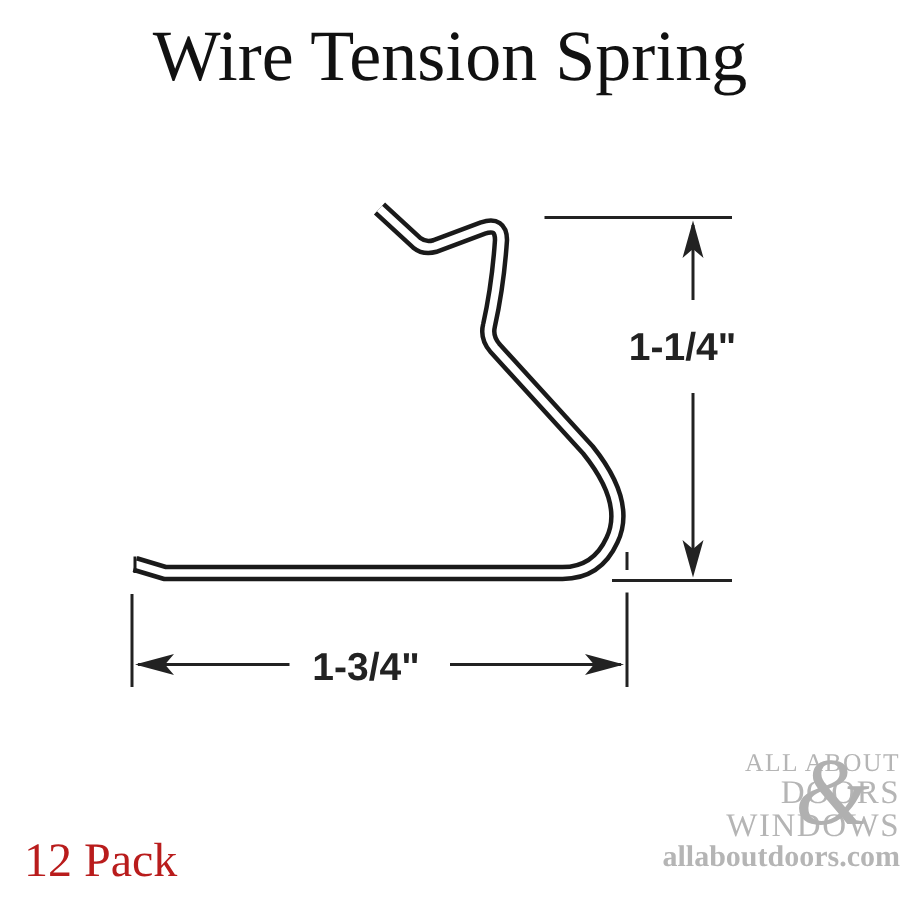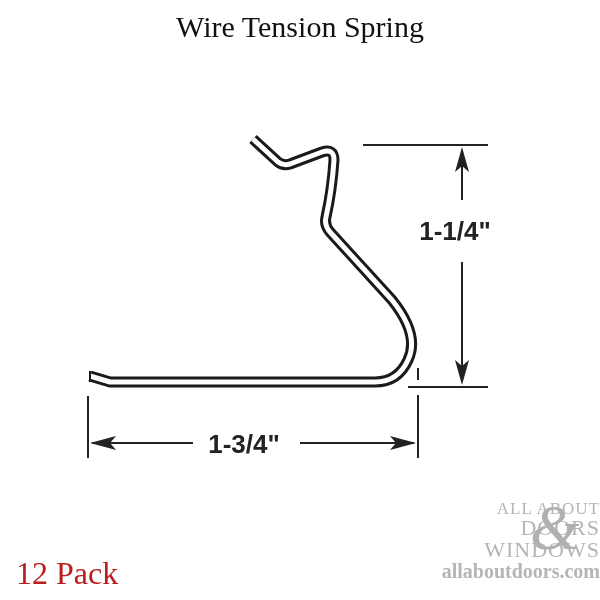--- a/index.html
+++ b/index.html
@@ -1,18 +1,18 @@
 <!DOCTYPE html>
 <html><head>
   <meta charset="utf-8">
   <style>
     html, body { margin: 0; padding: 0; background: #ffffff; }
     .page { position: relative; width: 600px; height: 600px; background: #ffffff; overflow: hidden; }
     .title { position: absolute; left: 0; top: 10px; width: 600px; text-align: center;
-      font-family: "Liberation Serif", "DejaVu Serif", serif; font-size: 30px; color: #111; }
+      font-family: "Liberation Serif", "DejaVu Serif", serif; font-size: 48px; color: #111; }
     .pack { position: absolute; left: 16px; top: 555px;
       font-family: "Liberation Serif", "DejaVu Serif", serif; font-size: 32px; color: #b91c1c; }
     .diagram { position: absolute; left: 0; top: 0; }
     .dim-label { font-family: "Liberation Sans", "DejaVu Sans", sans-serif; font-weight: bold; font-size: 26px; fill: #222; }
     .logo { position: absolute; left: 430px; top: 500px; width: 170px; text-align: right; color: #b5b5b5;
       font-family: "Liberation Serif", "DejaVu Serif", serif; line-height: 1; }
     .logo .l1 { font-size: 17px; letter-spacing: 1px; }
     .logo .l2 { font-size: 22px; letter-spacing: 1px; }
     .logo .l3 { font-size: 22px; letter-spacing: 1px; }
     .logo .l4 { font-size: 20px; font-weight: bold; }

